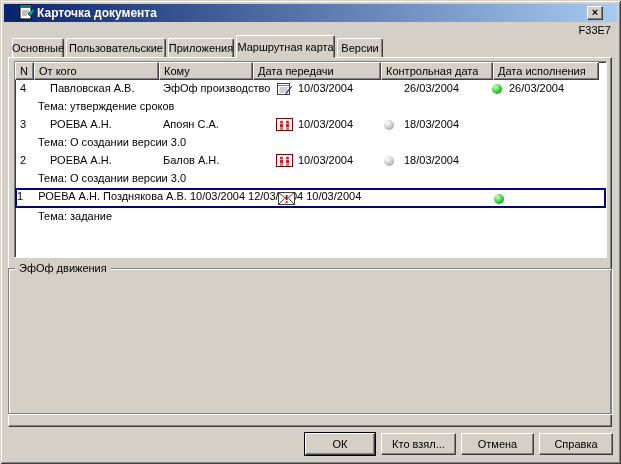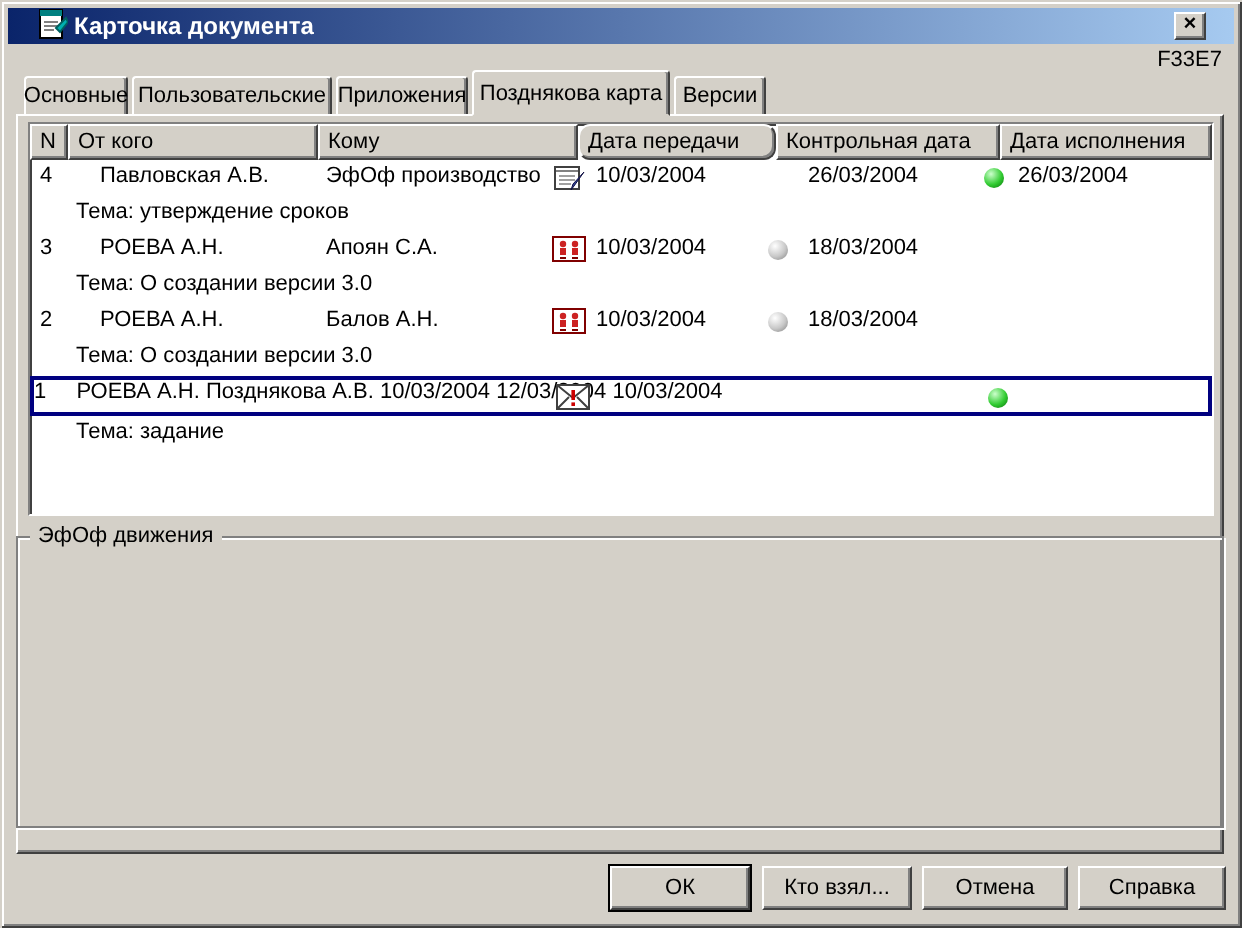--- a/index.html
+++ b/index.html
@@ -151,31 +151,31 @@
     </span>
     <span class="title-text">Карточка документа</span>
     <div class="close-btn raised">×</div>
   </div>
 
   <span class="code-label">F33E7</span>
 
   <div class="tab" style="left:12px; width:52px;">Основные</div>
   <div class="tab" style="left:66px; width:100px;">Пользовательские</div>
   <div class="tab" style="left:168px; width:66px;">Приложения</div>
-  <div class="tab active" style="left:236px; width:99px;">Позднякова карта</div>
+  <div class="tab active" style="left:236px; width:99px;">Маршрутная карта</div>
   <div class="tab" style="left:337px; width:46px;">Версии</div>
 
   <div class="tabpage"></div>
 
   <div class="listview sunken">
     <div class="lv-header">
       <div class="hcell" style="width:19px;">N</div>
       <div class="hcell" style="width:125px;">От кого</div>
-      <div class="hcell" style="width:130px;">Кому</div>
-      <div class="hcell" style="width:99px;border-radius:6px;">Дата передачи</div>
+      <div class="hcell" style="width:94px;">Кому</div>
+      <div class="hcell" style="width:128px;">Дата передачи</div>
       <div class="hcell" style="width:112px;">Контрольная дата</div>
       <div class="hcell" style="width:106px;">Дата исполнения</div>
     </div>
 
     <div class="line">
       <span class="cell c-n">4</span>
       <span class="cell c-from">Павловская А.В.</span>
       <span class="cell c-to">ЭфОф производство</span>
       <span class="c-transfer-icon">
         <svg width="17" height="15" viewBox="0 0 17 15">

